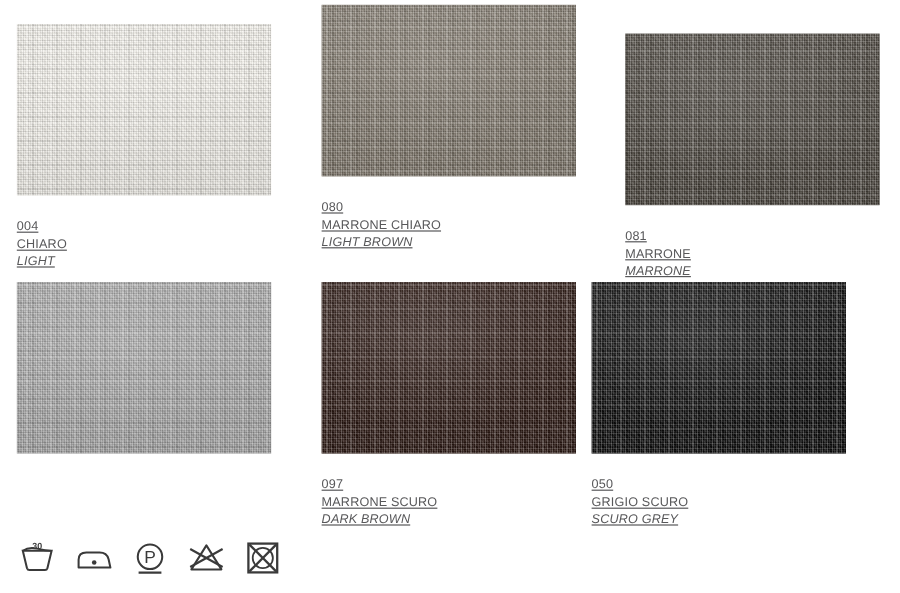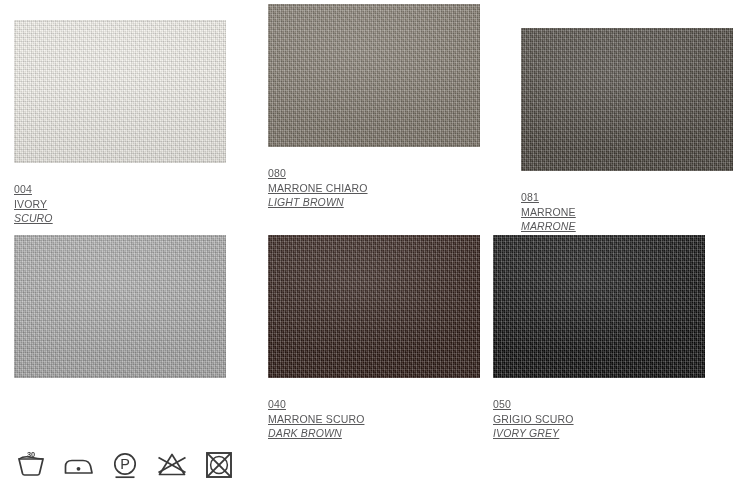--- a/index.html
+++ b/index.html
@@ -127,22 +127,22 @@
 
 <div id="swatch-grid">
     <div class="swatch-cell" style="left: 14px; top: 20px;">
       <div class="swatch-chip" style="background: rgb(242, 240, 234);">
         <div class="weave"></div>
         <div class="sheen"></div>
         <div class="edge"></div>
       </div>
       <div class="swatch-label">
         <span class="code">004</span>
-        <span class="name-it">IVORY</span>
-        <span class="name-en">SCURO</span>
+        <span class="name-it">CHIARO</span>
+        <span class="name-en">LIGHT</span>
       </div>
     </div>
     <div class="swatch-cell" style="left: 268px; top: 4px;">
       <div class="swatch-chip" style="background: rgb(128, 120, 108);">
         <div class="weave"></div>
         <div class="sheen"></div>
         <div class="edge"></div>
       </div>
       <div class="swatch-label">
         <span class="code">080</span>
@@ -169,35 +169,35 @@
         <div class="edge"></div>
       </div>
     </div>
     <div class="swatch-cell" style="left: 268px; top: 235px;">
       <div class="swatch-chip" style="background: rgb(45, 25, 19);">
         <div class="weave"></div>
         <div class="sheen"></div>
         <div class="edge"></div>
       </div>
       <div class="swatch-label">
-        <span class="code">040</span>
+        <span class="code">097</span>
         <span class="name-it">MARRONE SCURO</span>
         <span class="name-en">DARK BROWN</span>
       </div>
     </div>
     <div class="swatch-cell" style="left: 493px; top: 235px;">
       <div class="swatch-chip" style="background: rgb(12, 12, 12);">
         <div class="weave"></div>
         <div class="sheen"></div>
         <div class="edge"></div>
       </div>
       <div class="swatch-label">
         <span class="code">050</span>
         <span class="name-it">GRIGIO SCURO</span>
-        <span class="name-en">IVORY GREY</span>
+        <span class="name-en">SCURO GREY</span>
       </div>
     </div>
   </div>
 
 <div id="care-symbols">
 
   <div class="care-icon">
     <svg viewBox="0 0 38 38" width="38" height="38" aria-hidden="true">
       <g fill="none" stroke="#3a3a3a" stroke-width="1.7">
         <path d="M7 15 L31 15 L27.5 29.5 Q27 31 25.5 31 L12.5 31 Q11 31 10.5 29.5 Z"></path>

